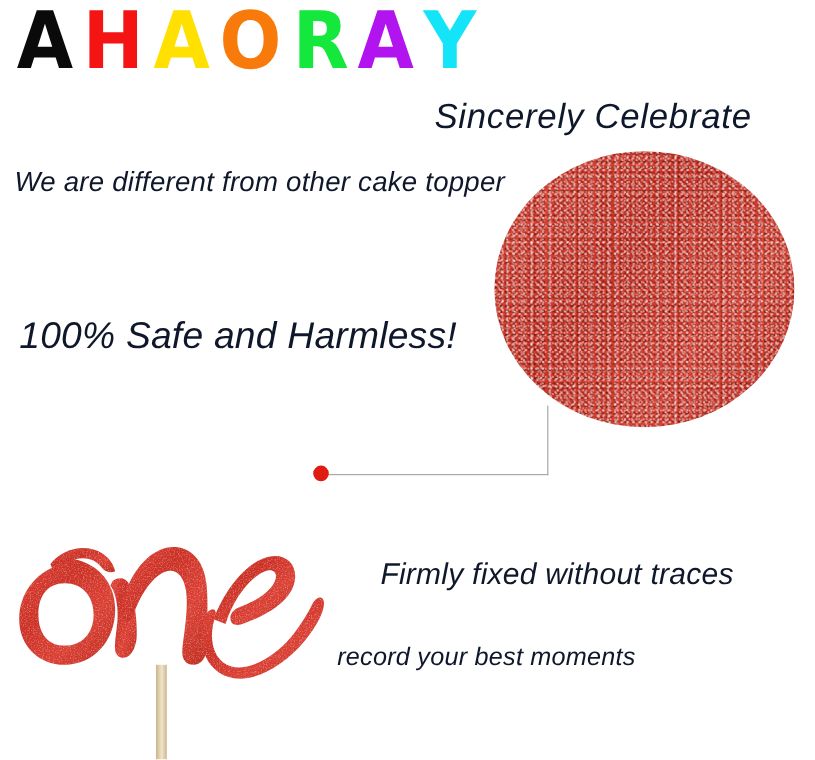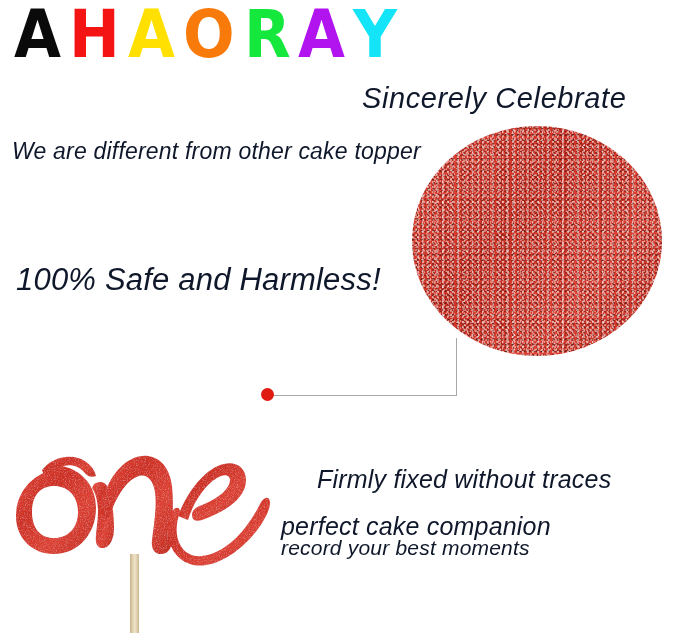--- a/index.html
+++ b/index.html
@@ -195,21 +195,20 @@
   <div class="script-text" id="feature-line-1">We are different from other cake topper</div>
   <div class="script-text" id="feature-line-3">100% Safe and Harmless!</div>
 
   <div id="glitter-swatch"></div>
 
   <div id="callout-line-vertical"></div>
   <div id="callout-line-horizontal"></div>
   <div id="callout-dot"></div>
 
   <div class="script-text" id="detail-line-2">Firmly fixed without traces</div>
-  <div class="script-text" id="detail-line-3">perfect cake companion</div>
   <div class="script-text" id="detail-line-4">record your best moments</div>
 
   <div id="cake-topper-product">
     <div id="topper-stick"></div>
     <svg id="topper-script-svg" width="272" height="160" viewBox="0 0 272 160">
       <defs>
         <linearGradient id="topperGlitterGradient" x1="0" y1="0" x2="1" y2="1">
           <stop offset="0%" stop-color="#e4493a"></stop>
           <stop offset="35%" stop-color="#cf3226"></stop>
           <stop offset="65%" stop-color="#de4335"></stop>

